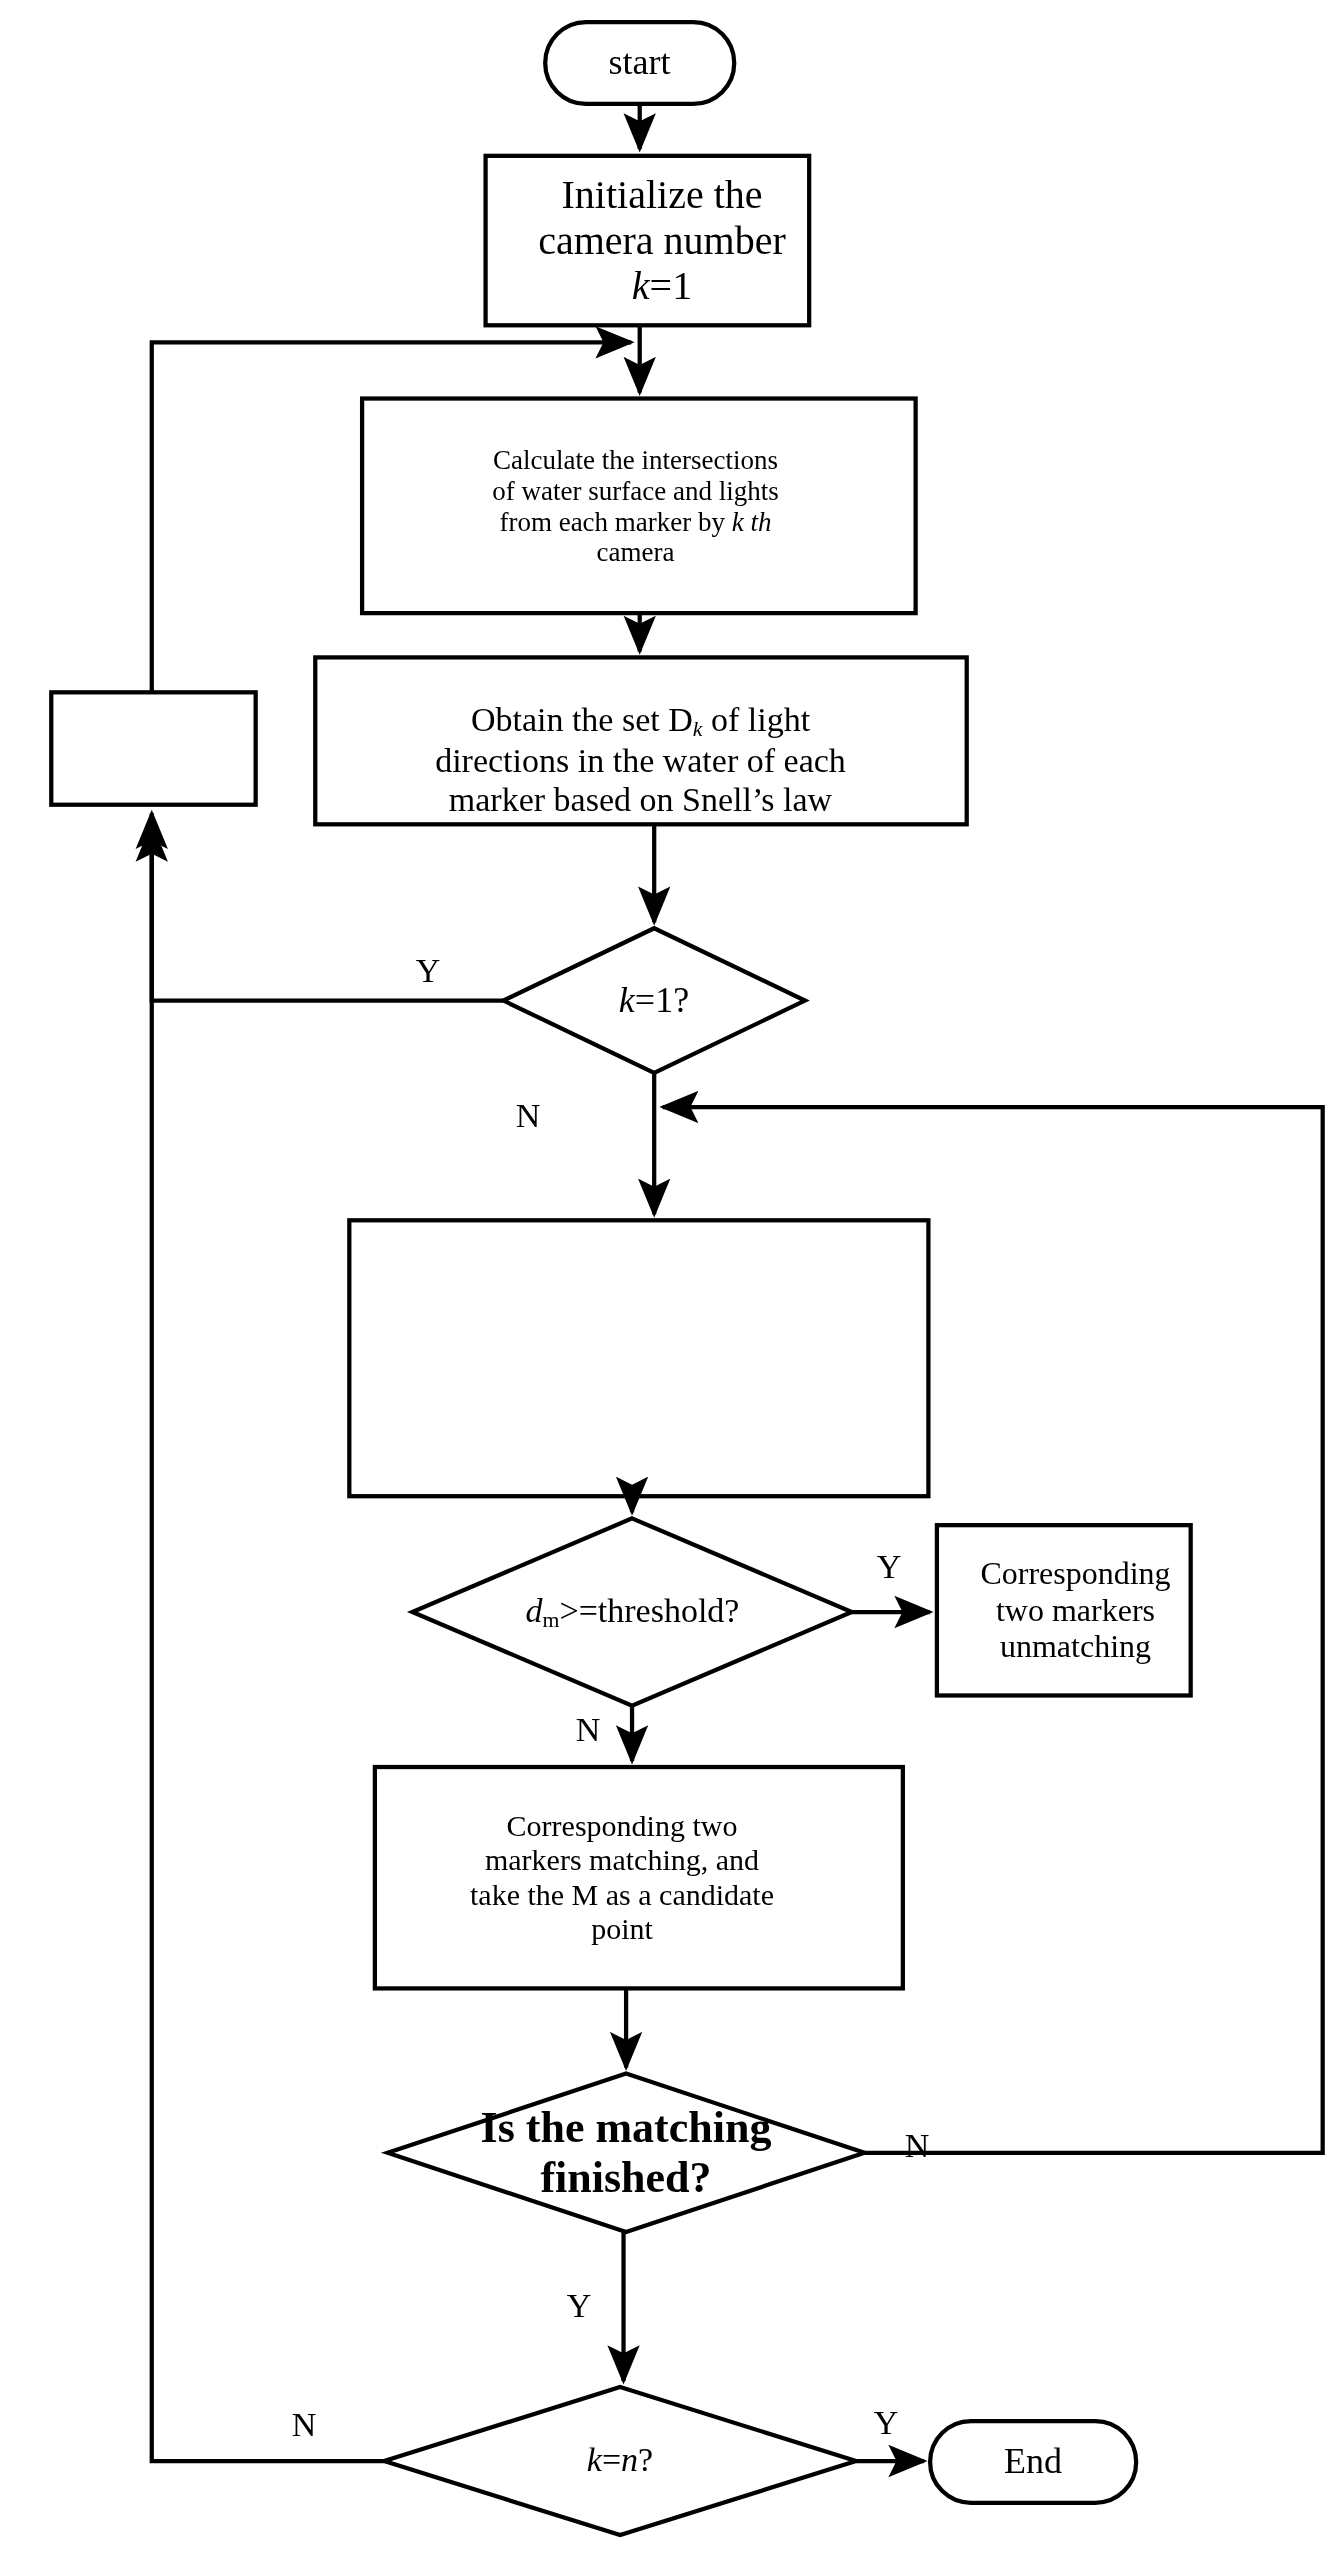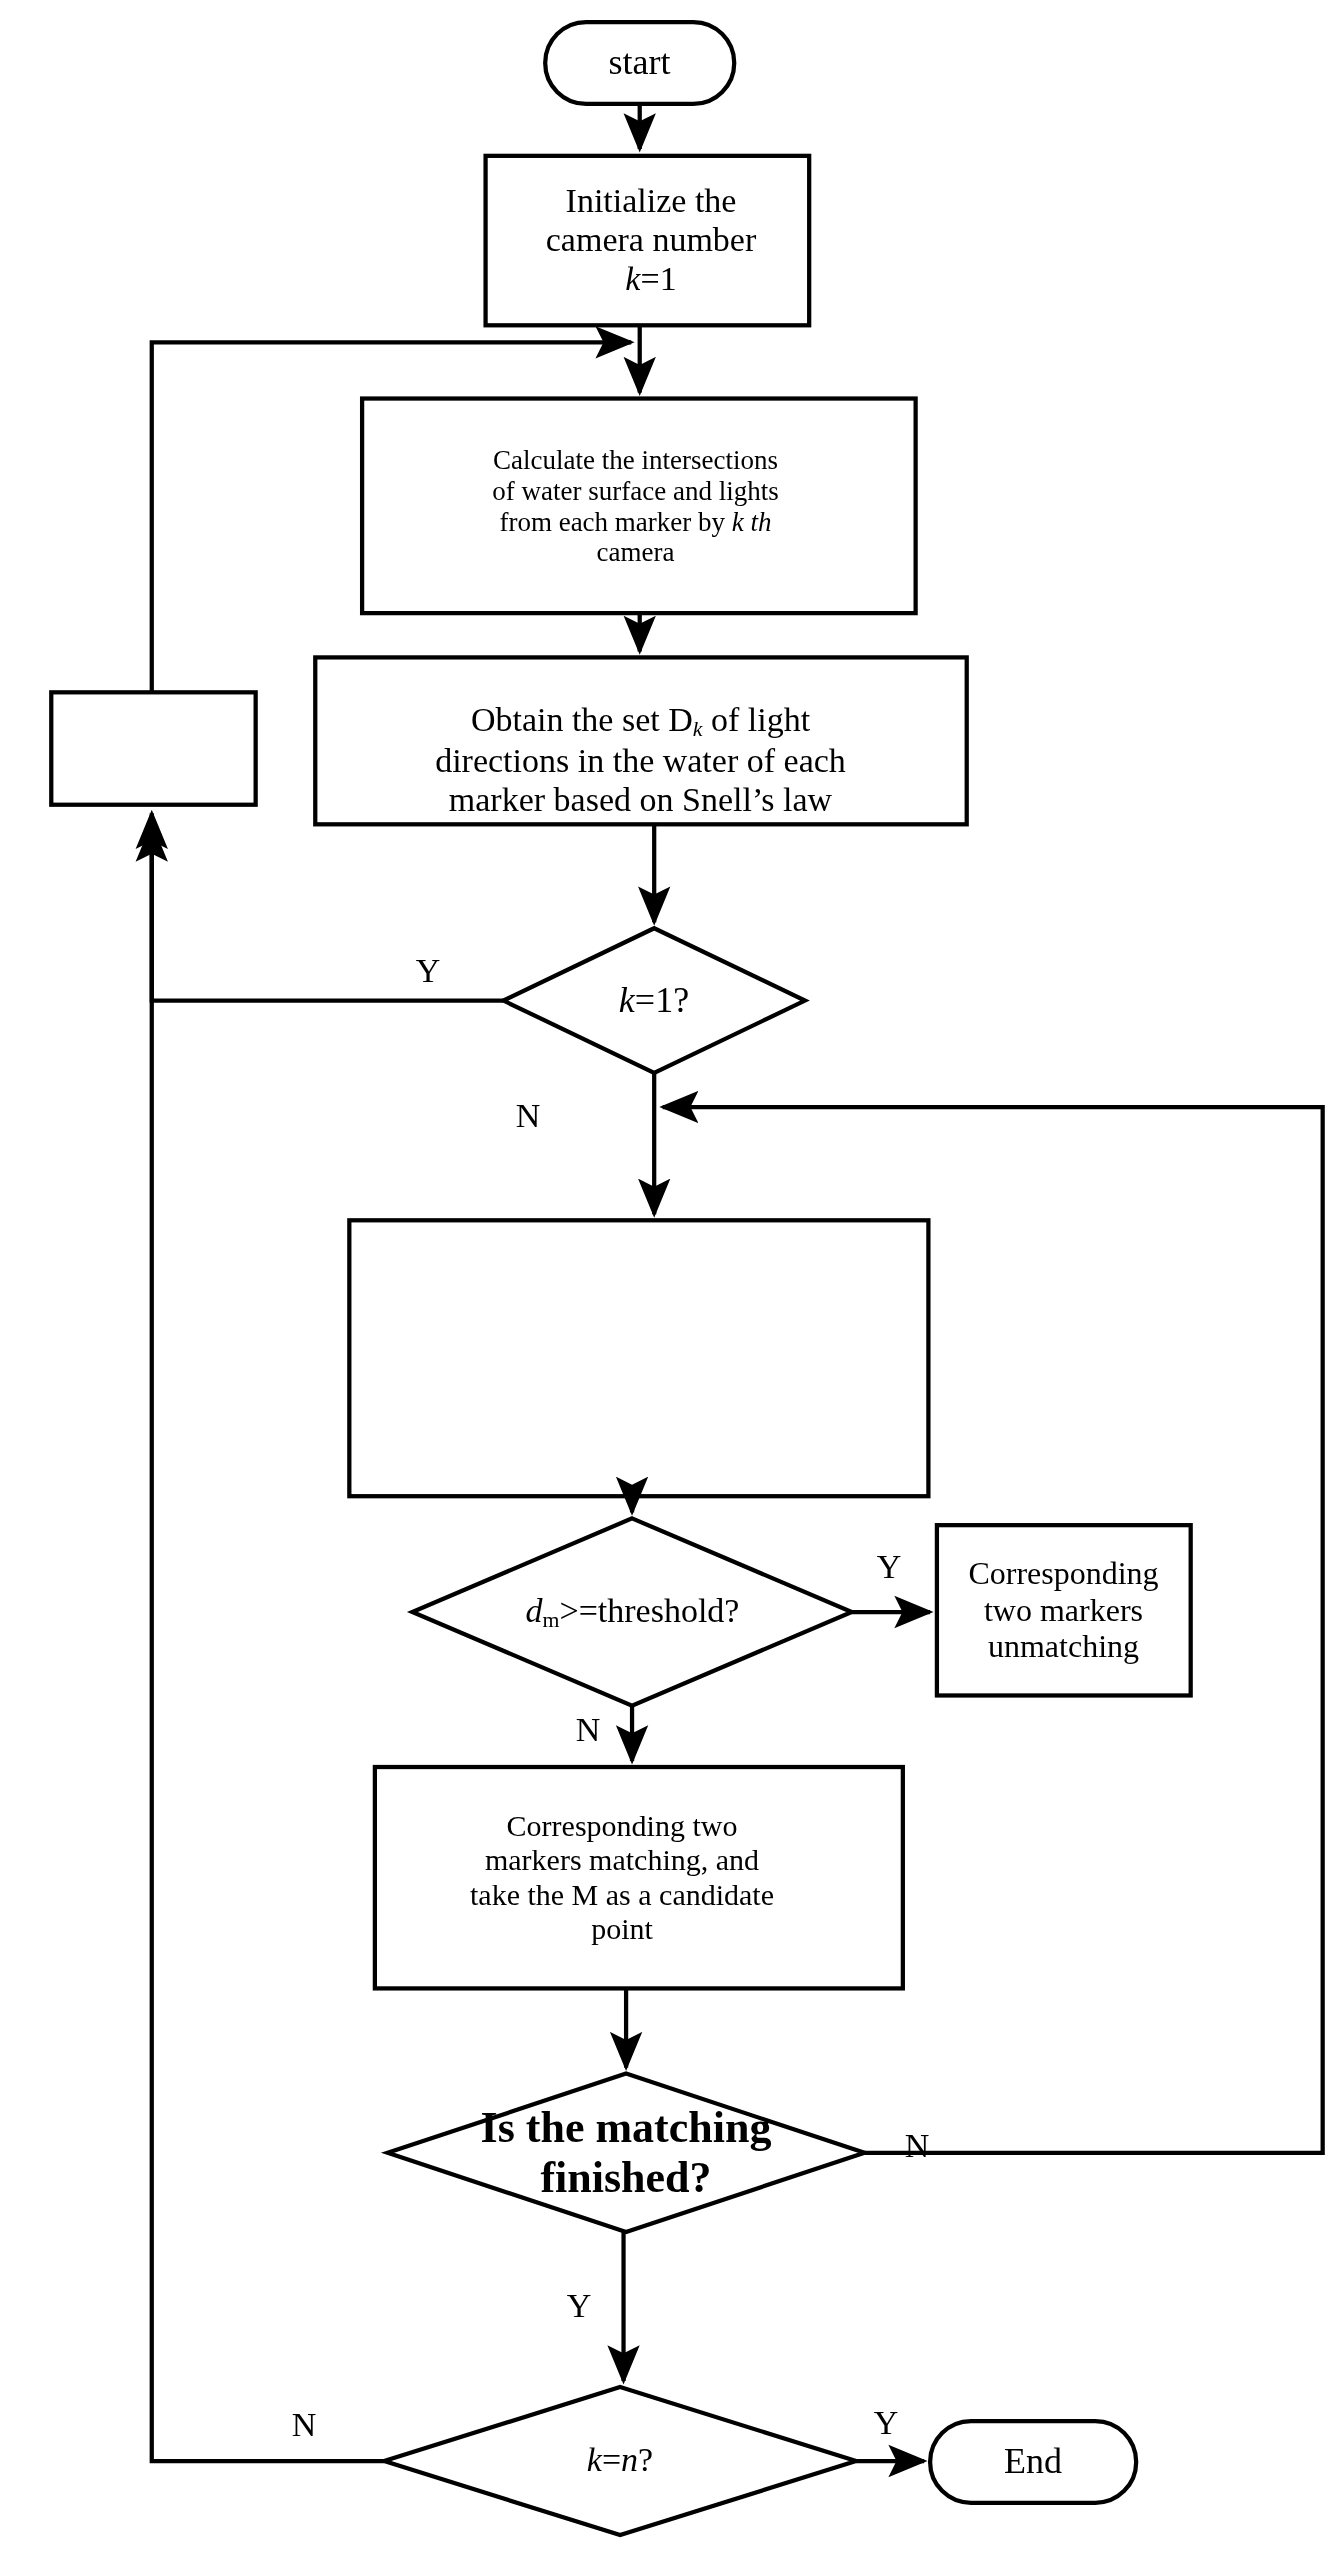--- a/index.html
+++ b/index.html
@@ -124,21 +124,21 @@
 
     <path class="conn" d="M 451 2890 L 178 2890 L 178 955" marker-end="url(#arrowhead)"></path>
 
     <line class="conn" x1="1005" y1="2890" x2="1085" y2="2890" marker-end="url(#arrowhead)"></line>
   </svg>
 
   <div class="node-text" style="left:545px; top:22px; width:189px; height:82px; font-size:36px;">
     <span class="body">start</span>
   </div>
 
-  <div class="node-text" style="left:496px; top:156px; width:310px; height:169px; font-size:34px;">
+  <div class="node-text" style="left:507px; top:156px; width:310px; height:169px; font-size:40px;">
     <span class="body">Initialize the<br>camera number<br><i>k</i>=1</span>
   </div>
 
   <div class="node-text" style="left:364px; top:399px; width:543px; height:215px; font-size:27px;">
     <span class="body">Calculate the intersections<br>of water surface and lights<br>from each marker by <i>k th</i><br>camera</span>
   </div>
 
   <div class="node-text" style="left:320px; top:657px; width:641px; height:167px; font-size:34px;margin-top:20px;">
     <span class="body">Obtain the set D<sub><i>k</i></sub> of light<br>directions in the water of each<br>marker based on Snell’s law</span>
   </div>
@@ -146,21 +146,21 @@
 
   <div class="node-text" style="left:552px; top:975px; width:204px; height:51px; font-size:36px;">
     <span class="body"><i>k</i>=1?</span>
   </div>
 
 
   <div class="node-text" style="left:462px; top:1586px; width:341px; height:53px; font-size:34px;">
     <span class="body"><i>d</i><sub>m</sub>&gt;=threshold?</span>
   </div>
 
-  <div class="node-text" style="left:940px; top:1525px; width:247px; height:170px; font-size:32px;">
+  <div class="node-text" style="left:940px; top:1525px; width:247px; height:170px; font-size:32px;padding-left:12px;">
     <span class="body">Corresponding<br>two markers<br>unmatching</span>
   </div>
 
   <div class="node-text" style="left:363px; top:1767px; width:518px; height:221px; font-size:30px;">
     <span class="body">Corresponding two<br>markers matching, and<br>take the M as a candidate<br>point</span>
   </div>
 
   <div class="node-text" style="left:464px; top:2102px; width:324px; height:102px; font-size:44px;font-weight:bold;">
     <span class="body">Is the matching<br>finished?</span>
   </div>

